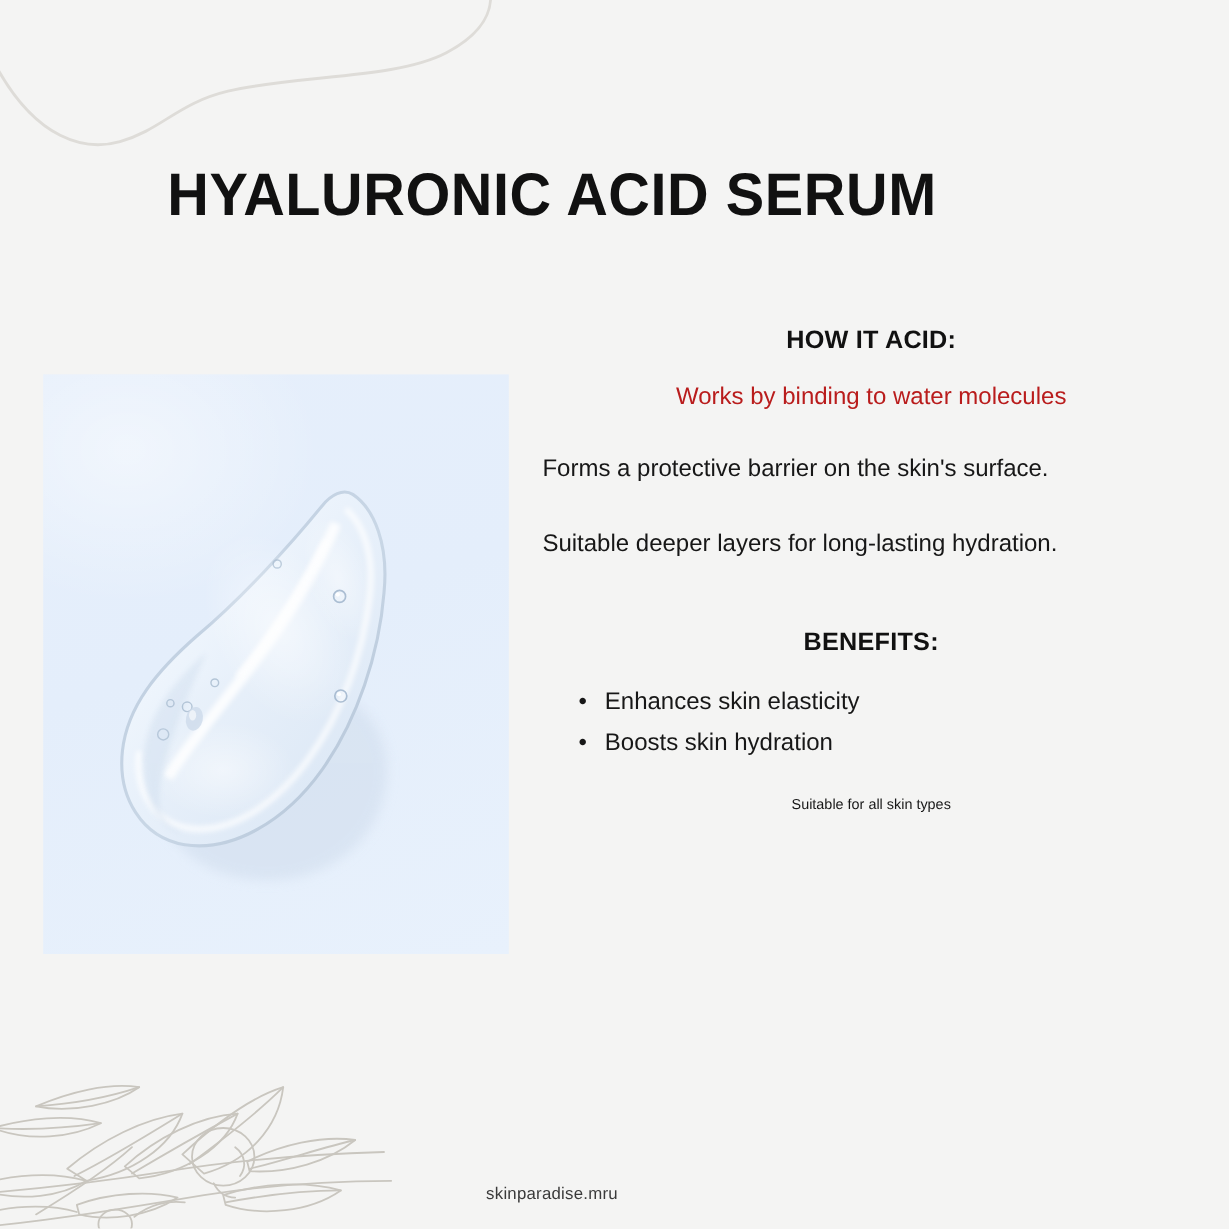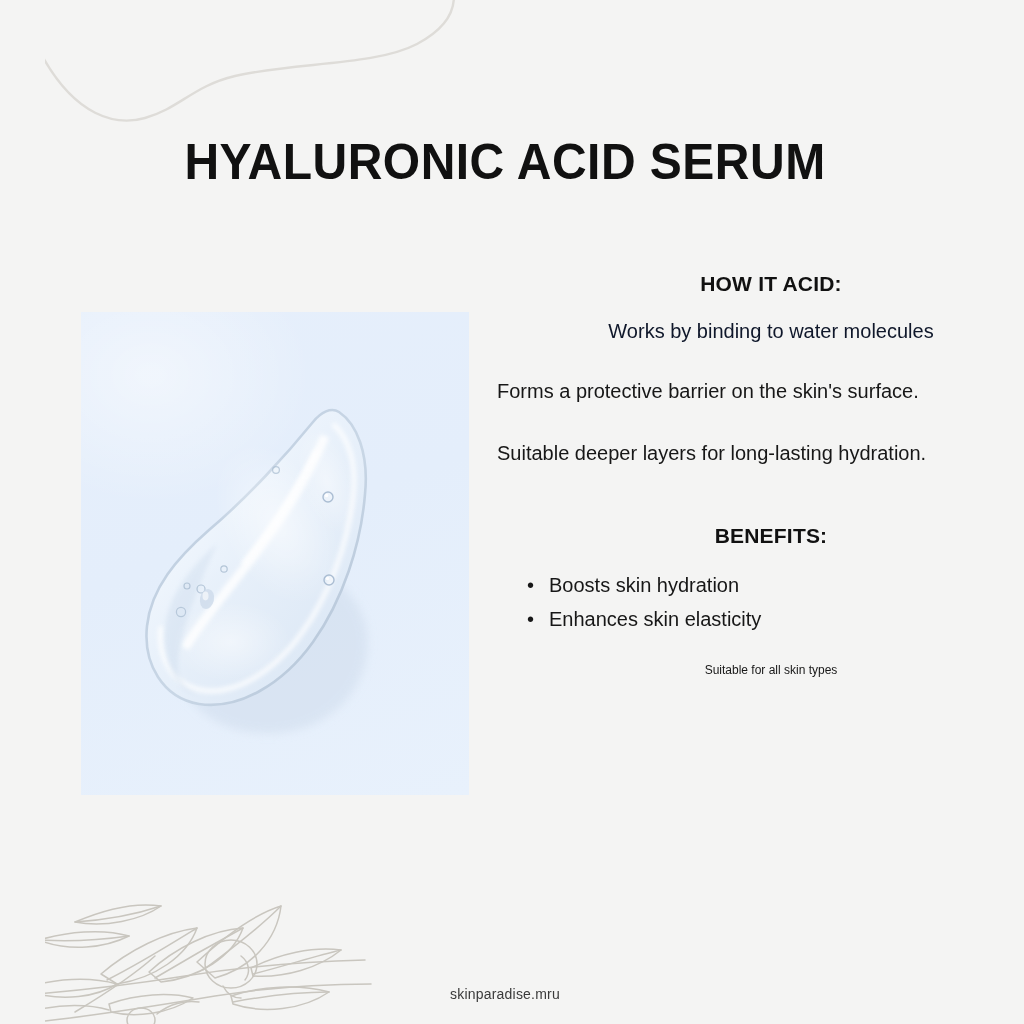--- a/index.html
+++ b/index.html
@@ -14,21 +14,20 @@
     color: #151515;
     overflow: hidden;
     position: relative;
   }
   .canvas {
     position: relative;
     width: 920px;
     height: 1024px;
     background: #f4f4f3;
     overflow: hidden;
-    margin-left: 45px;
   }
 
   
   .deco-top-left {
     position: absolute;
     top: 0;
     left: 0;
     width: 430px;
     height: 150px;
     pointer-events: none;
@@ -95,21 +94,21 @@
     font-size: 21px;
     font-weight: 700;
     text-align: center;
     color: #111111;
     letter-spacing: 0.2px;
   }
   .lead {
     font-size: 20px;
     text-align: center;
     margin-top: 24px;
-    color: #0f172a;
+    color: #b91c1c;
   }
   .bullet-group {
     margin-top: 34px;
   }
   .bullet-line {
     font-size: 20px;
     color: #171717;
     padding-left: 30px;
     position: relative;
     display: block;
@@ -253,22 +252,22 @@
     <div class="bullet-group">
       <div class="desc-line">Forms a protective barrier on the skin's surface.</div>
     </div>
 
     <div class="bullet-group">
       <div class="desc-line">Suitable deeper layers for long-lasting hydration.</div>
     </div>
 
     <div class="section-heading h-benefits">BENEFITS:</div>
     <div class="benefit-list">
+      <div class="benefit-item">Enhances skin elasticity</div>
       <div class="benefit-item">Boosts skin hydration</div>
-      <div class="benefit-item">Enhances skin elasticity</div>
     </div>
 
     <div class="skin-text">Suitable for all skin types</div>
 
   </div>
 
   <svg class="deco-bottom-left" viewBox="0 0 330 180">
     <g fill="none" stroke="#c9c6bf" stroke-width="1.5" stroke-linecap="round" stroke-linejoin="round">
 
       <path d="M-10 150 C 40 146, 90 140, 140 132 C 190 124, 250 118, 320 116"></path>

